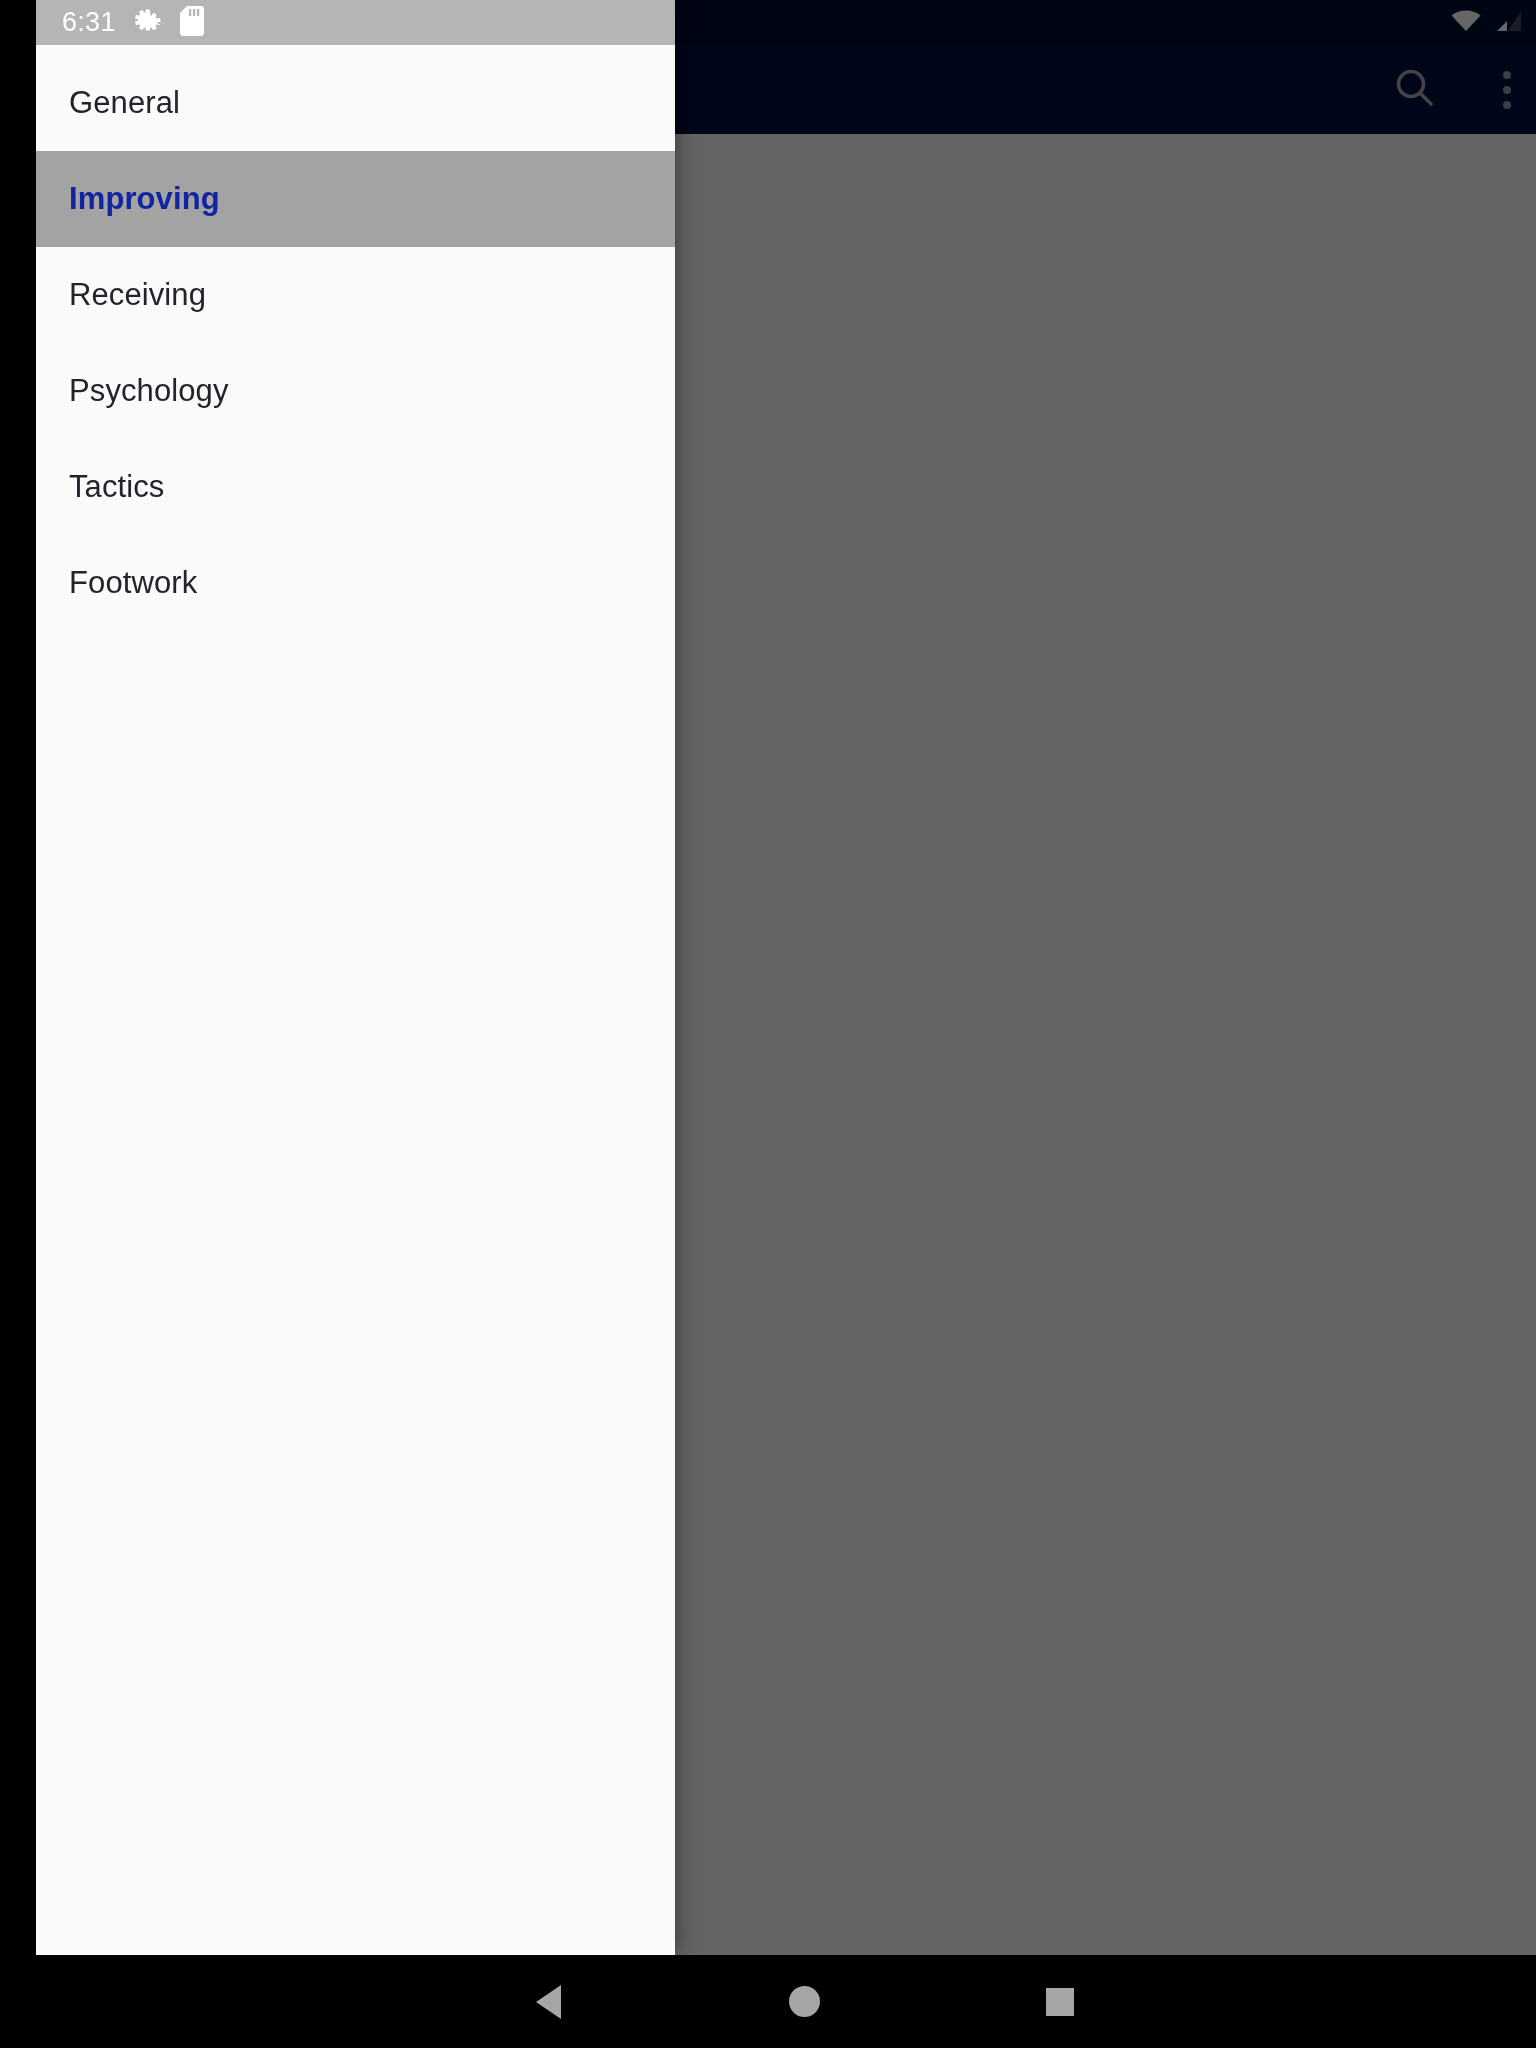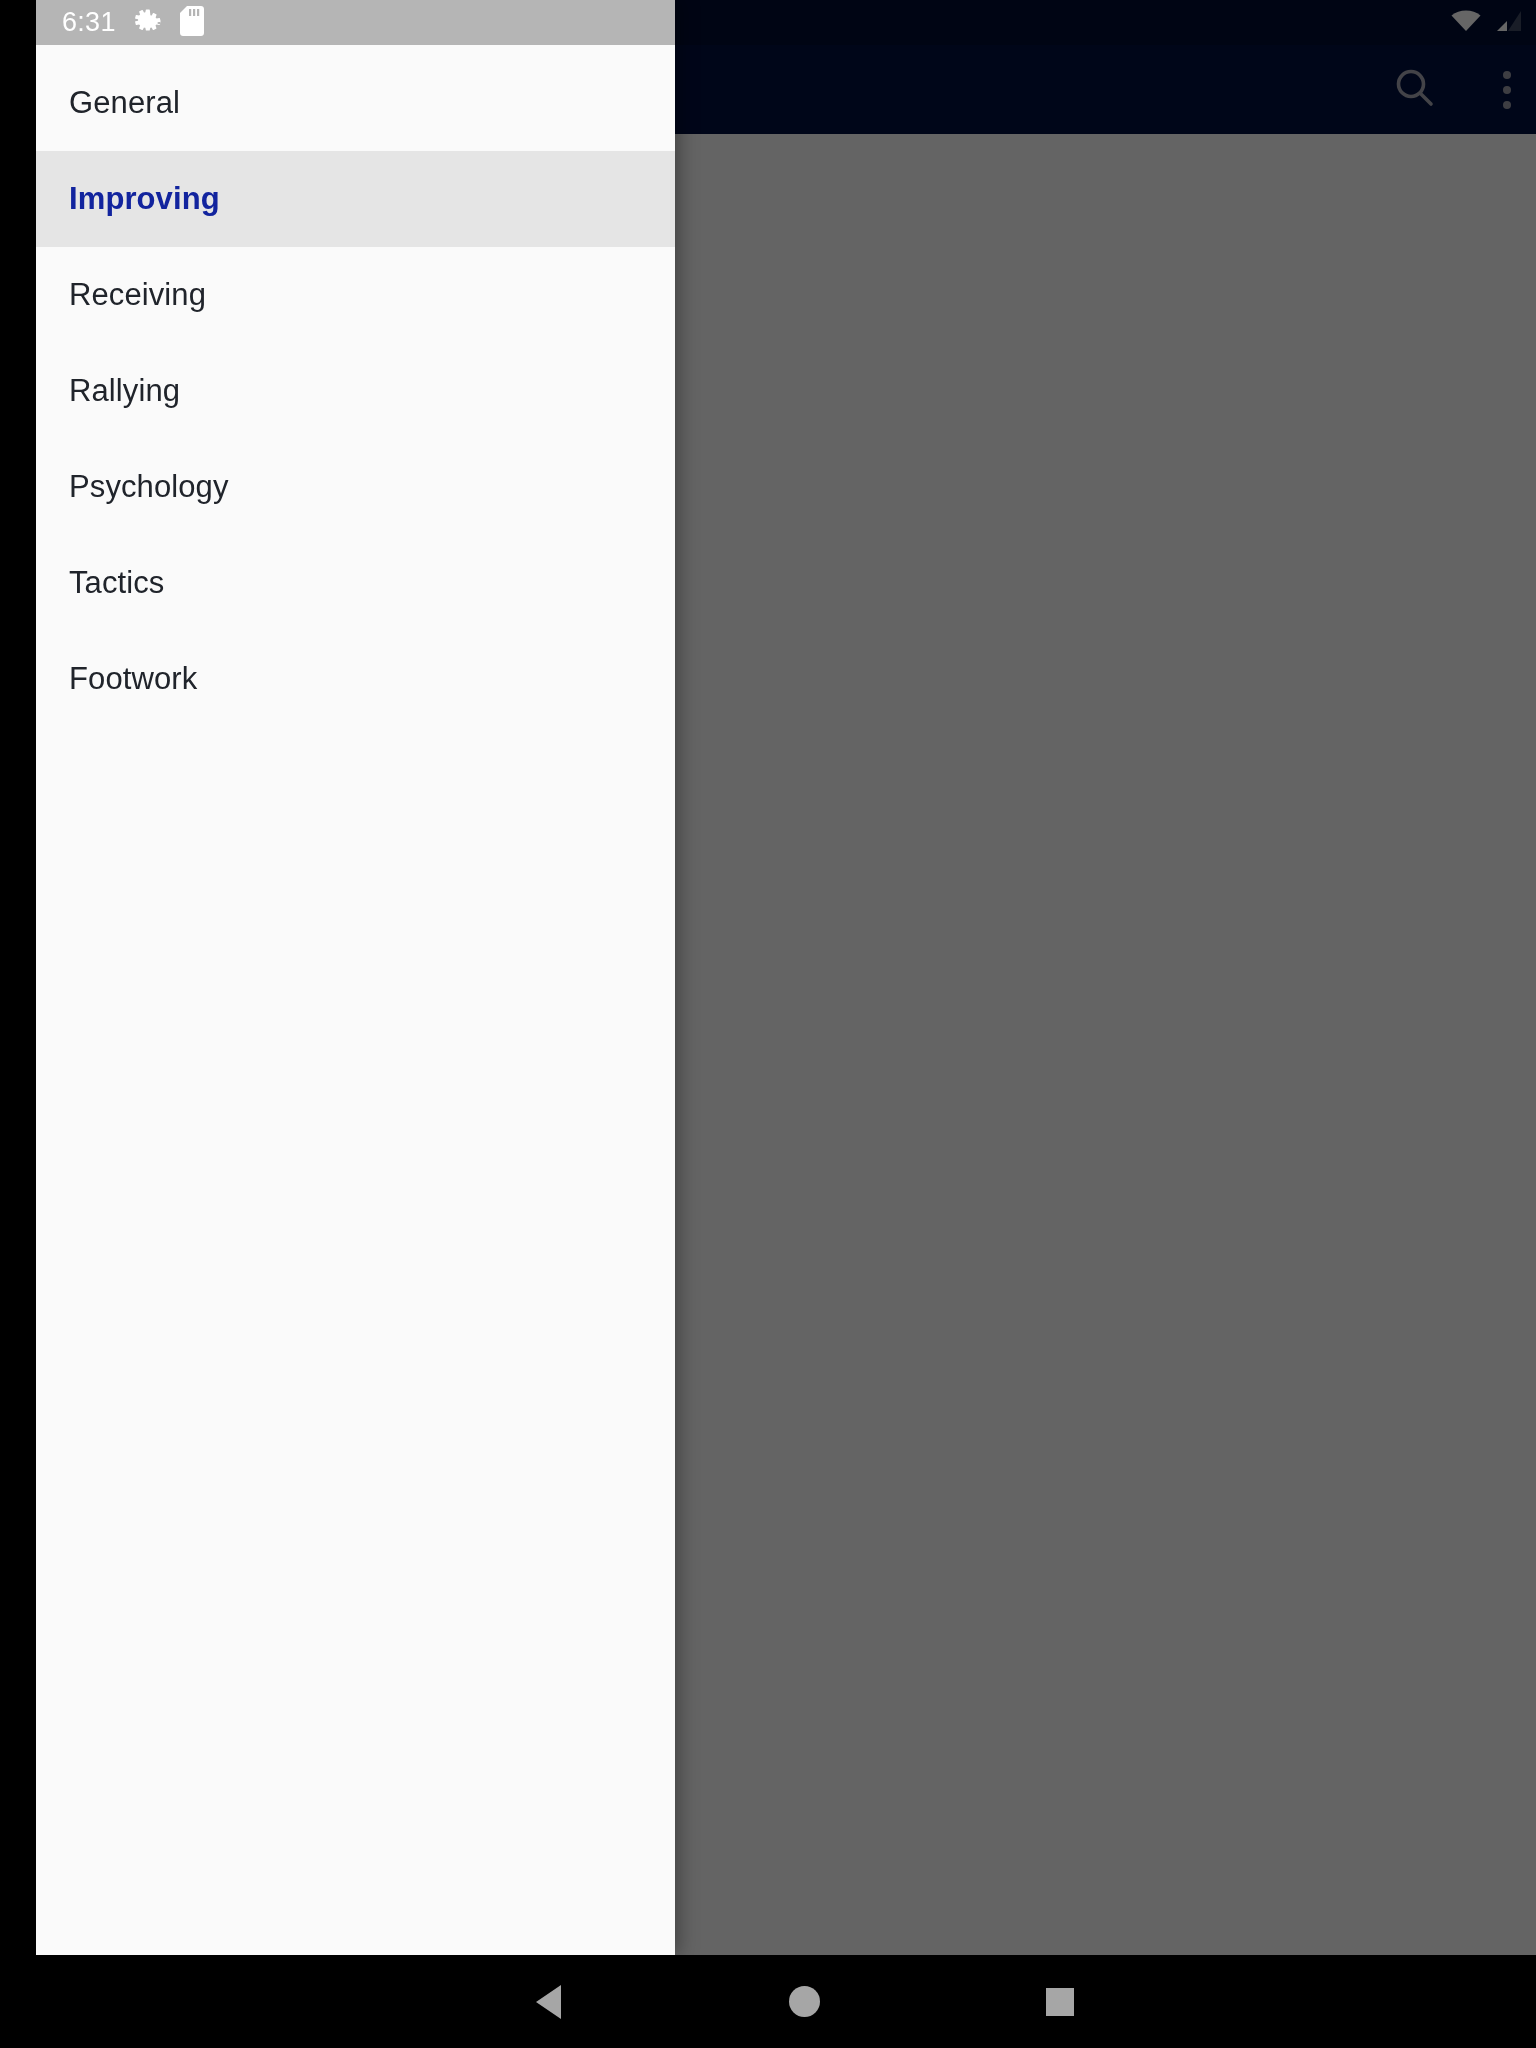--- a/index.html
+++ b/index.html
@@ -147,21 +147,21 @@
     display: flex;
     align-items: center;
     padding-left: 33px;
     background: transparent;
   }
   .drawer-item .label {
     font-size: 31px;
     color: #20242b;
     letter-spacing: 0.1px;
   }
-  .drawer-item.selected { background: #e5e5e5; }
+  .drawer-item.selected { background: #a3a3a3; }
   .drawer-item.selected .label {
     color: #12249e;
     font-weight: bold;
   }
 
   
   .navbar {
     position: absolute;
     left: 0; bottom: 0;
     width: 1536px;
@@ -299,23 +299,20 @@
       <div class="drawer-item">
         <span class="label">General</span>
       </div>
       <div class="drawer-item selected">
         <span class="label">Improving</span>
       </div>
       <div class="drawer-item">
         <span class="label">Receiving</span>
       </div>
       <div class="drawer-item">
-        <span class="label">Rallying</span>
-      </div>
-      <div class="drawer-item">
         <span class="label">Psychology</span>
       </div>
       <div class="drawer-item">
         <span class="label">Tactics</span>
       </div>
       <div class="drawer-item">
         <span class="label">Footwork</span>
       </div>
     </div>
   </div>

